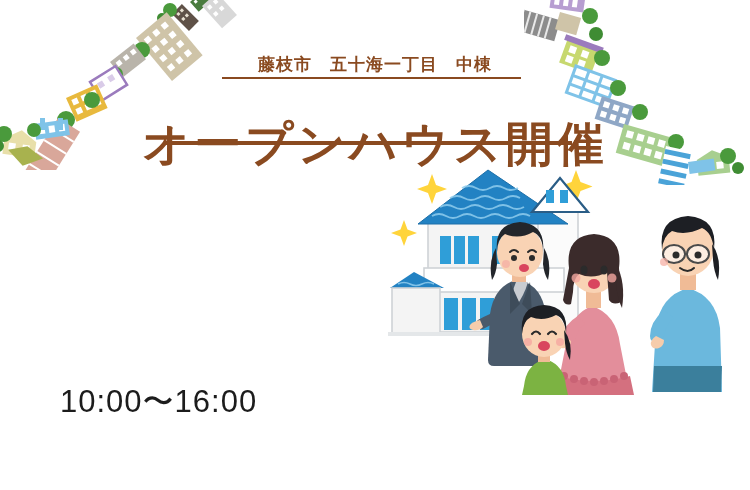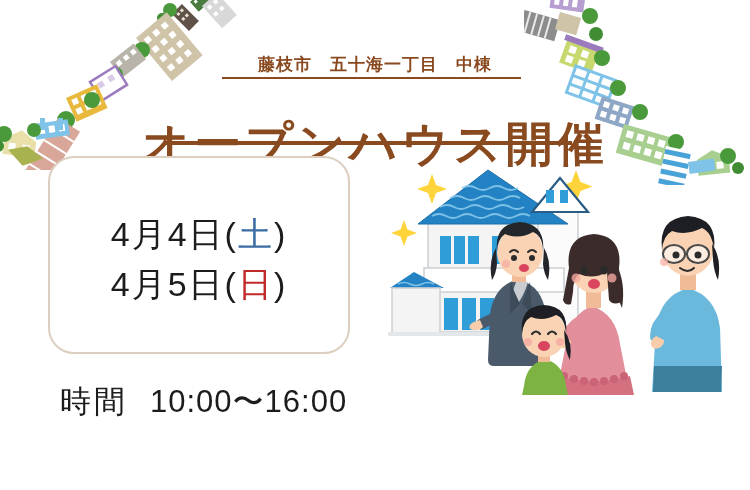--- a/index.html
+++ b/index.html
@@ -340,27 +340,22 @@
       <circle cx="214" cy="168" r="6" fill="#3f8c33"></circle>
     </g>
   </svg>
 
   <div id="subtitle">藤枝市　五十海一丁目　中棟</div>
   <div id="subtitle-underline"></div>
 
   <h1 id="main-title">オープンハウス開催</h1>
   <div id="main-title-underline"></div>
 
-  <div id="date-box">
-    <div id="date-line-1" class="date-line"><span>4月4日</span><span>(</span><span class="wd-sat">土</span><span>)</span></div>
-    <div id="date-line-2" class="date-line"><span>4月5日</span><span>(</span><span class="wd-sun">日</span><span>)</span></div>
-  </div>
 
   <div id="time-row">
-    <span id="time-label">時間</span>
     <span id="time-value">10:00〜16:00</span>
   </div>
 
   <svg id="illustration" viewBox="0 0 362 235" xmlns="http://www.w3.org/2000/svg">
 
     <g fill="#ffd43b">
       <path d="M44 14 l4 11 11 4 -11 4 -4 11 -4 -11 -11 -4 11 -4 z"></path>
       <path d="M16 60 l3.5 9.5 9.5 3.5 -9.5 3.5 -3.5 9.5 -3.5 -9.5 -9.5 -3.5 9.5 -3.5 z"></path>
       <path d="M188 10 l4.5 12 12 4.5 -12 4.5 -4.5 12 -4.5 -12 -12 -4.5 12 -4.5 z"></path>
       <path d="M158 50 l3 8 8 3 -8 3 -3 8 -3 -8 -8 -3 8 -3 z"></path>

